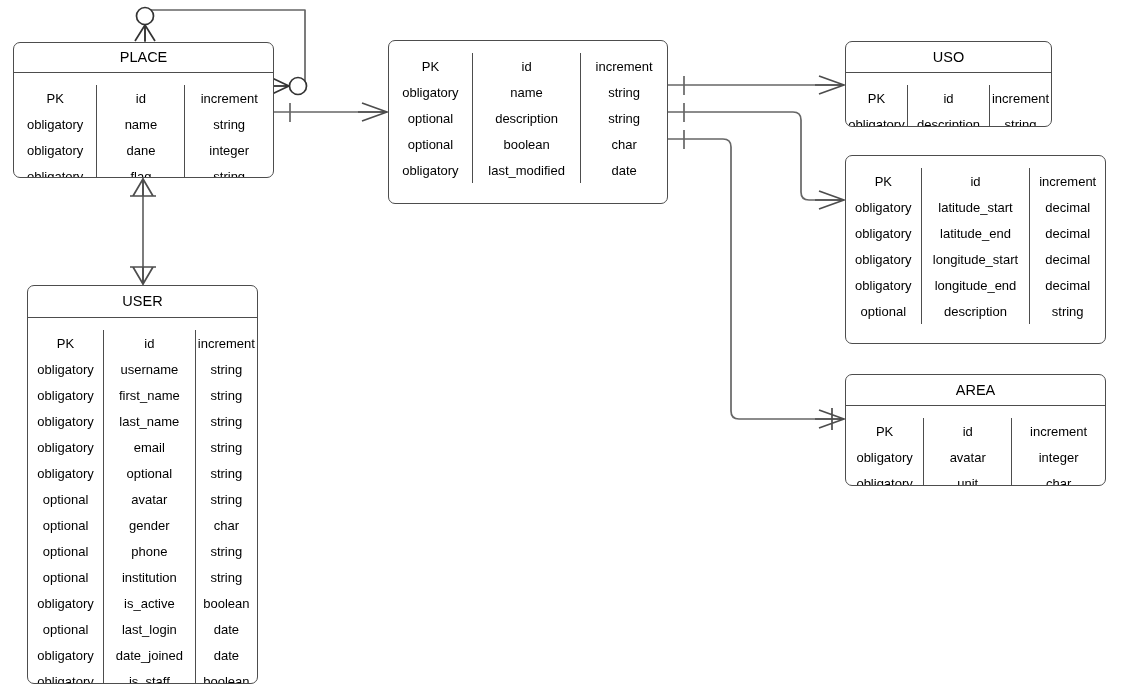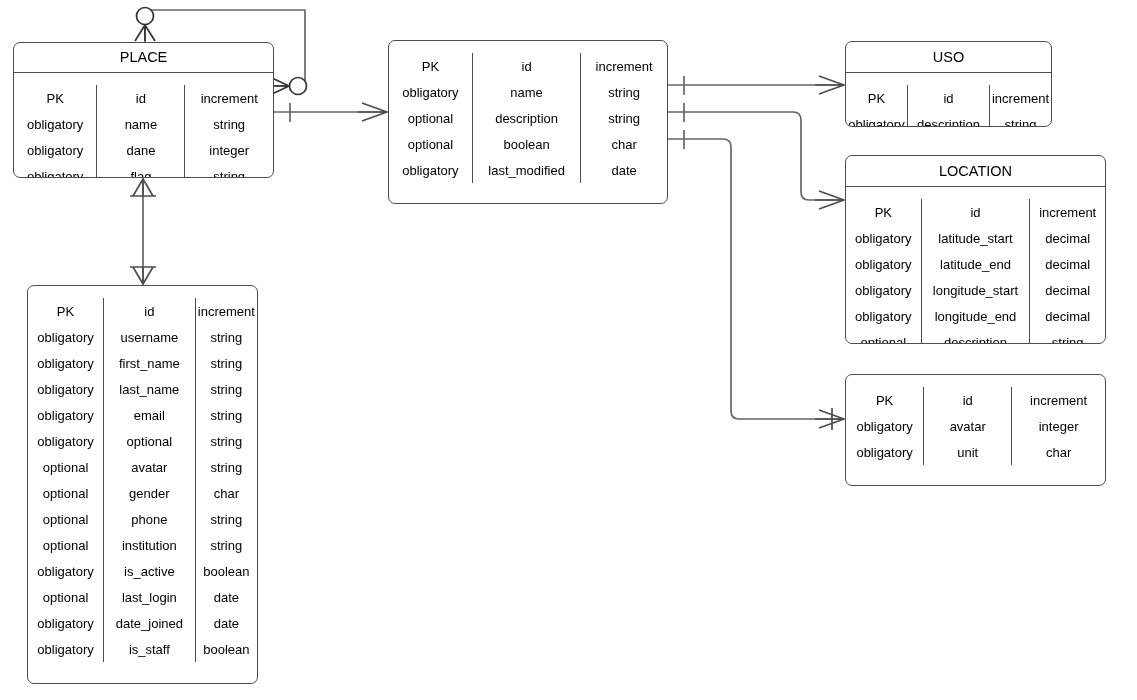--- a/index.html
+++ b/index.html
@@ -214,21 +214,20 @@
             </tr>
             <tr style="height: 26px;">
               <td class="c-key">obligatory</td>
               <td class="c-name">description</td>
               <td class="c-type">string</td>
             </tr>
           </tbody>
         </table>
       </div>
       <div class="entity" style="left: 845px; top: 155px; width: 261px; height: 189px;">
-        <div class="entity-title" style="height: 31px;">LOCATION</div>
         <table class="attr-table">
           <colgroup>
             <col style="width: 29%;">
             <col style="width: 42%;">
             <col style="width: 29%;">
           </colgroup>
           <tbody>
             <tr style="height: 26px;">
               <td class="c-key">PK</td>
               <td class="c-name">id</td>
@@ -256,20 +255,21 @@
             </tr>
             <tr style="height: 26px;">
               <td class="c-key">optional</td>
               <td class="c-name">description</td>
               <td class="c-type">string</td>
             </tr>
           </tbody>
         </table>
       </div>
       <div class="entity" style="left: 845px; top: 374px; width: 261px; height: 112px;">
+        <div class="entity-title" style="height: 31px;">AREA</div>
         <table class="attr-table">
           <colgroup>
             <col style="width: 30%;">
             <col style="width: 34%;">
             <col style="width: 36%;">
           </colgroup>
           <tbody>
             <tr style="height: 26px;">
               <td class="c-key">PK</td>
               <td class="c-name">id</td>
@@ -282,20 +282,21 @@
             </tr>
             <tr style="height: 26px;">
               <td class="c-key">obligatory</td>
               <td class="c-name">unit</td>
               <td class="c-type">char</td>
             </tr>
           </tbody>
         </table>
       </div>
       <div class="entity" style="left: 27px; top: 285px; width: 231px; height: 399px;">
+        <div class="entity-title" style="height: 32px;">USER</div>
         <table class="attr-table">
           <colgroup>
             <col style="width: 33%;">
             <col style="width: 40%;">
             <col style="width: 27%;">
           </colgroup>
           <tbody>
             <tr style="height: 26px;">
               <td class="c-key">PK</td>
               <td class="c-name">id</td>

